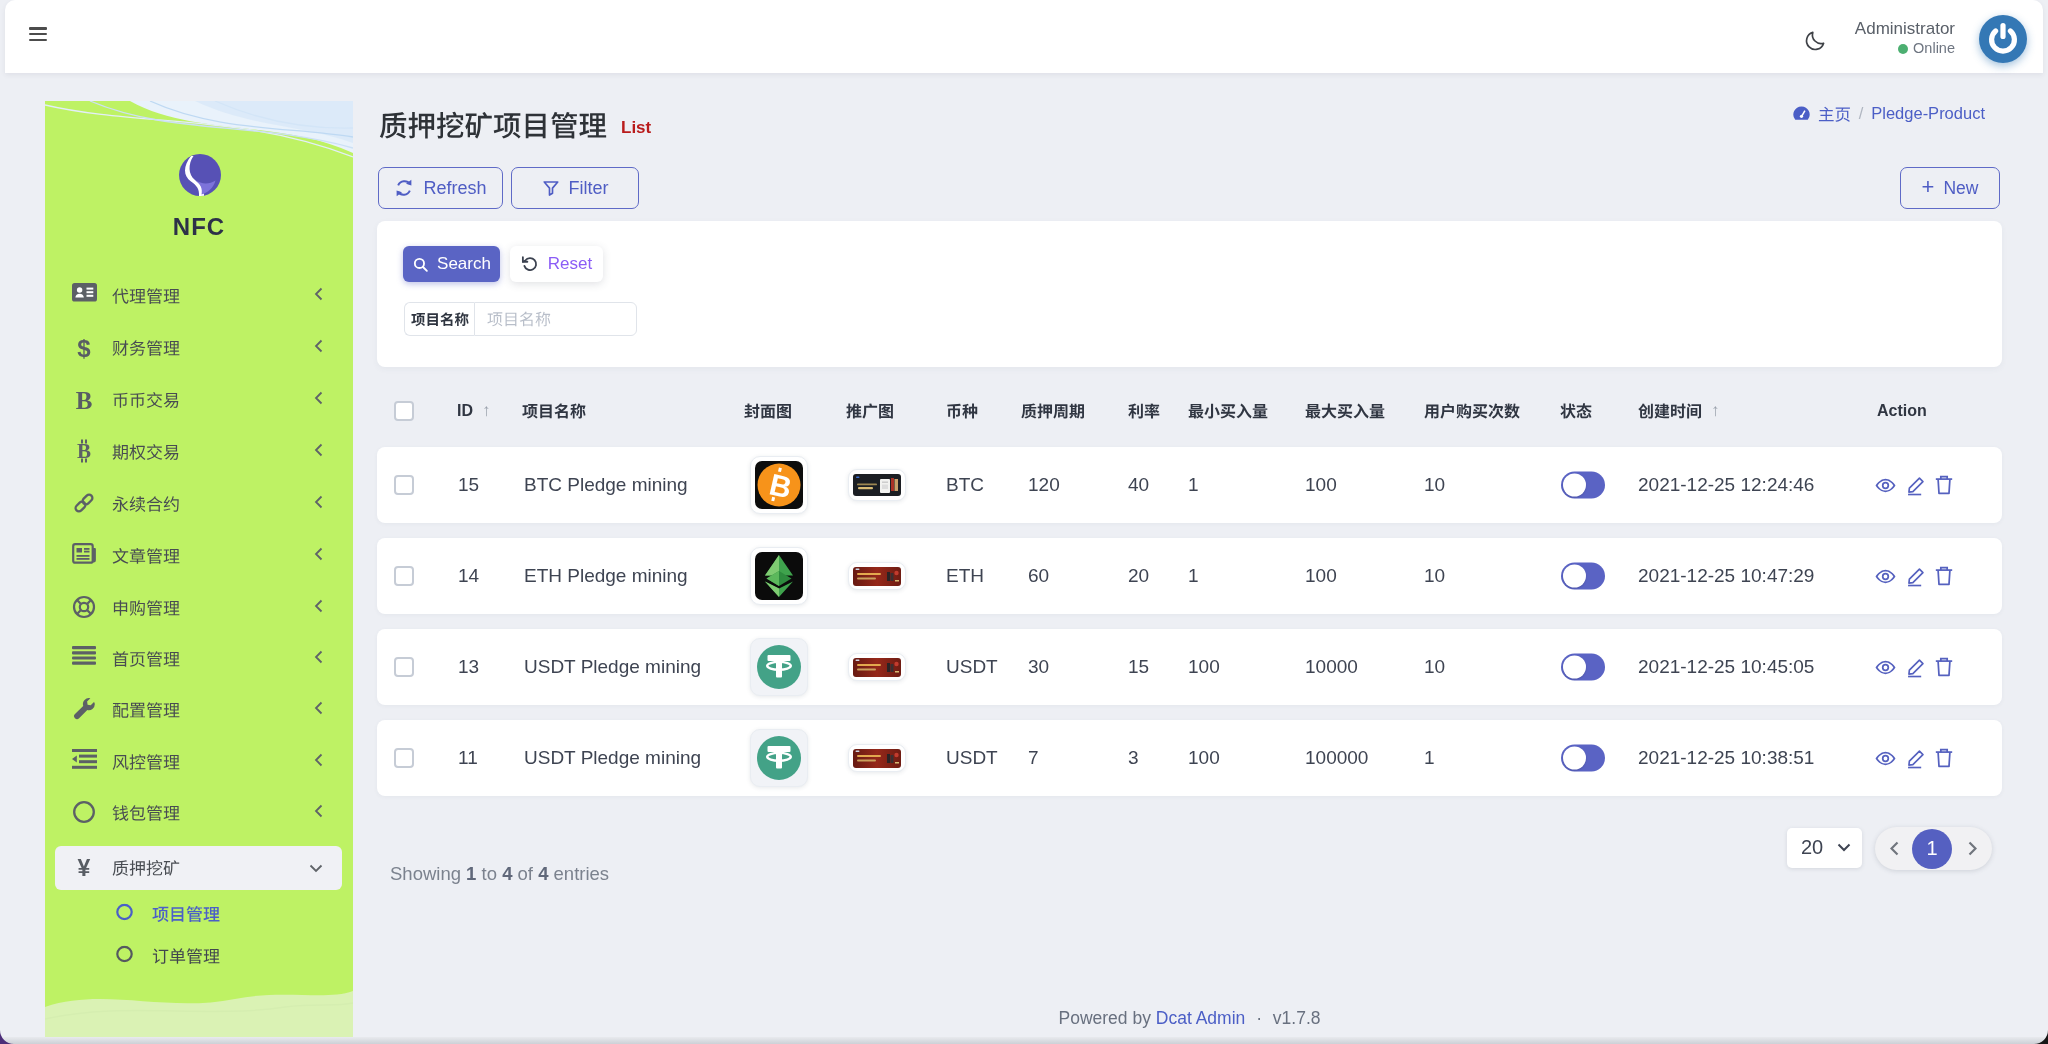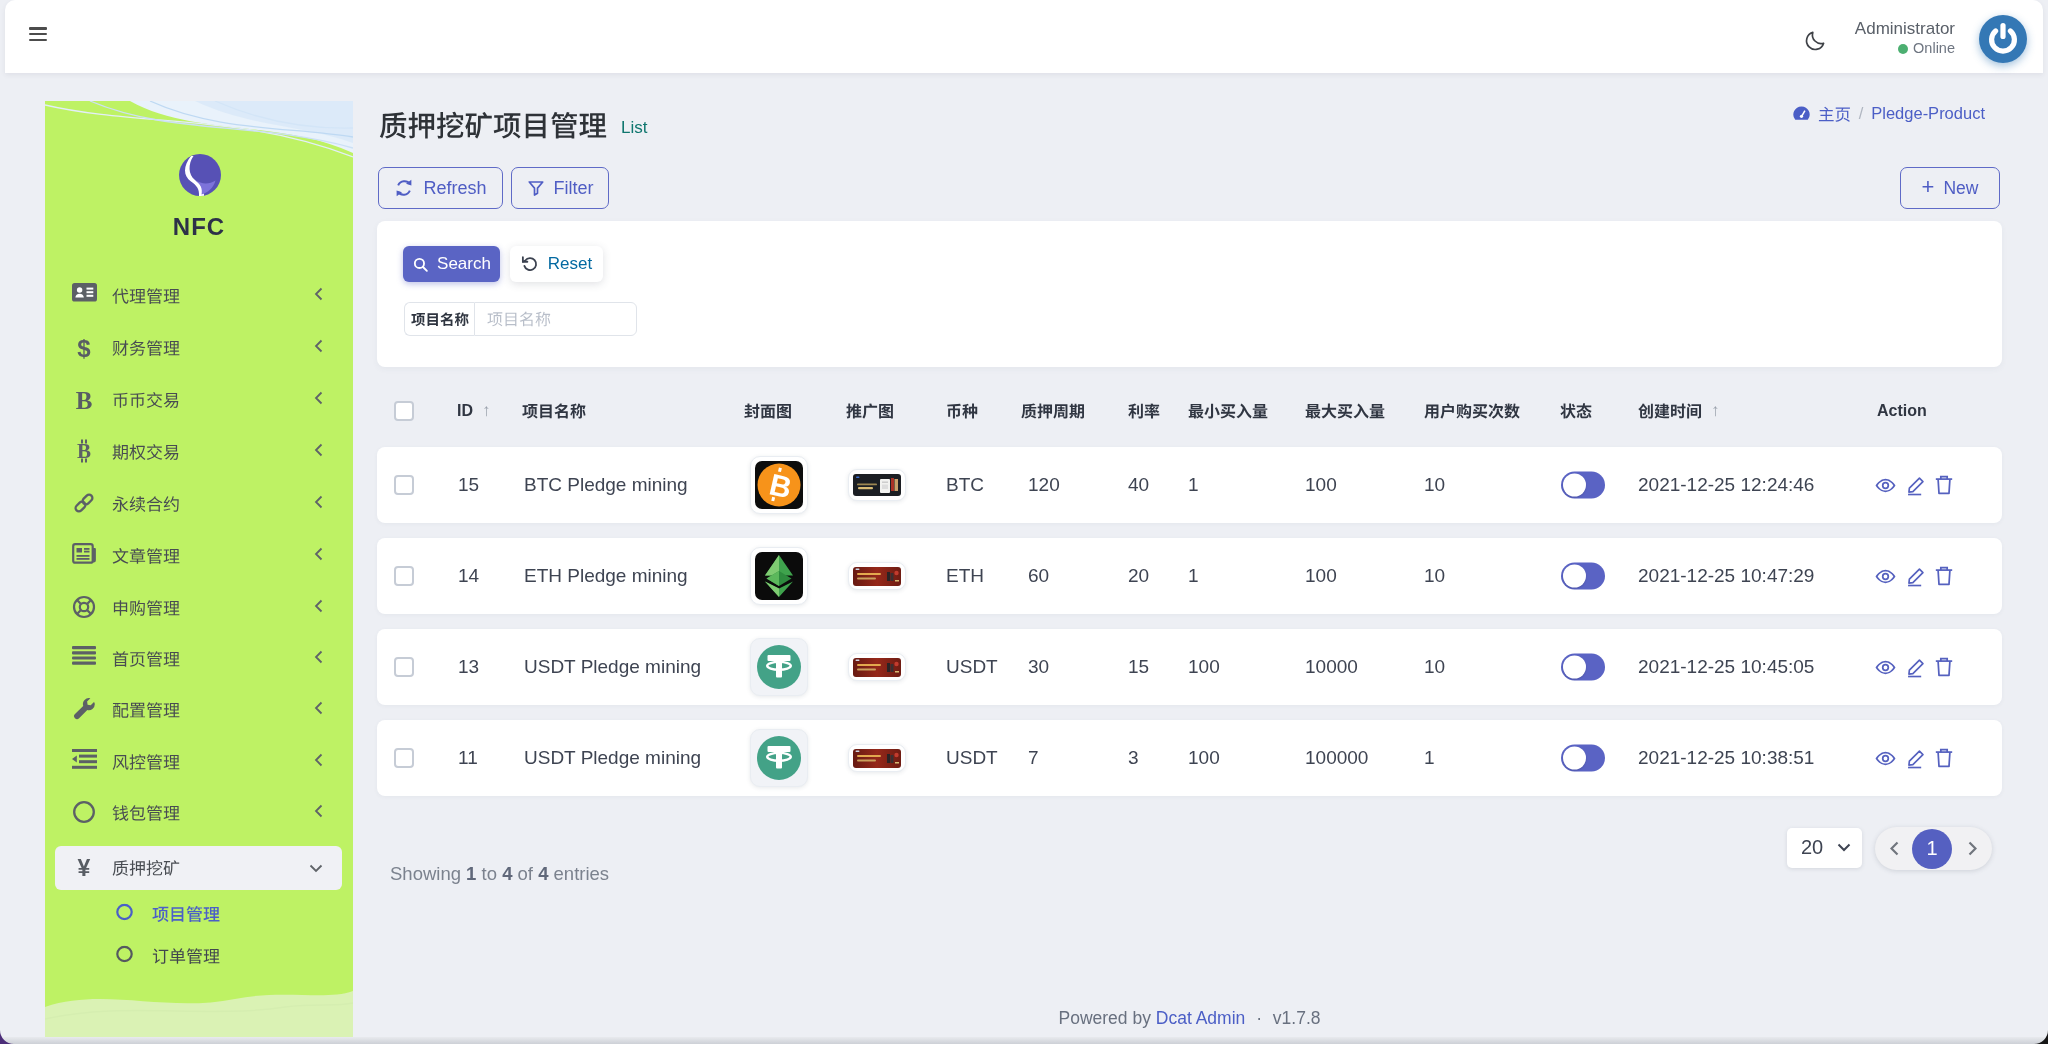--- a/index.html
+++ b/index.html
@@ -25,27 +25,27 @@
 .mi { position:absolute; left:0; width:308px; height:34px; }
 .mi .ic { position:absolute; left:26px; top:50%; transform:translateY(-50%); width:26px; height:26px; text-align:center; color:#585d64; }
 .mi .tx { position:absolute; left:67px; top:50%; transform:translateY(-50%); font-size:17px; color:#484c52; white-space:nowrap; }
 .mi .ch { position:absolute; right:30px; top:50%; transform:translateY(-50%); }
 .mi-active-bg { position:absolute; left:10px; width:287px; height:44px; background:#f0f1f5; border-radius:6px; }
 .sub .ci { position:absolute; left:71px; top:50%; transform:translateY(-50%); }
 .sub .tx { position:absolute; left:107px; top:50%; transform:translateY(-50%); font-size:17px; }
 
 
 .title { position:absolute; left:379px; top:111px; font-size:28px; color:#2e3237; font-weight:450; }
-.title small { font-size:17px; color:#0f766e; font-weight:400; margin-left:13px; }
+.title small { font-size:17px; color:#b91c1c; font-weight:700; margin-left:13px; }
 .crumb { position:absolute; top:104px; right:63px; font-size:16.5px; color:#4b5ec6; }
 .crumb .sep { color:#b0b6c1; margin:0 8px; }
 .btn-o { position:absolute; height:42px; border:1.5px solid #5f6ac7; border-radius:7px; color:#4f5dc4; font-size:18px; display:flex; align-items:center; justify-content:center; gap:9px; background:transparent; }
 .card { position:absolute; left:377px; top:221px; width:1625px; height:146px; background:#fff; border-radius:8px; box-shadow:0 2px 6px rgba(60,70,90,.05); }
 .btn-search { position:absolute; left:403px; top:246px; width:97px; height:36px; background:#5a64c4; border-radius:6px; color:#fff; font-size:17px; display:flex; align-items:center; justify-content:center; gap:8px; box-shadow:0 2px 6px rgba(90,100,196,.4); }
-.btn-reset { position:absolute; left:510px; top:246px; width:93px; height:36px; background:#fff; border-radius:6px; color:#0369a1; font-size:17px; display:flex; align-items:center; justify-content:center; gap:9px; box-shadow:0 2px 8px rgba(60,70,90,.16); }
+.btn-reset { position:absolute; left:510px; top:246px; width:93px; height:36px; background:#fff; border-radius:6px; color:#8b5cf6; font-size:17px; display:flex; align-items:center; justify-content:center; gap:9px; box-shadow:0 2px 8px rgba(60,70,90,.16); }
 .fgroup { position:absolute; left:404px; top:302px; height:34px; display:flex; }
 .fgroup .lab { width:70px; height:34px; border:1.5px solid #e0e4ea; border-right:none; border-radius:6px 0 0 6px; background:#fff; font-size:14.5px; font-weight:bold; color:#2f3540; display:flex; align-items:center; justify-content:center; }
 .fgroup .inp { width:163px; height:34px; border:1.5px solid #e0e4ea; border-radius:0 6px 6px 0; background:#fff; font-size:16px; color:#b8bec9; display:flex; align-items:center; padding-left:12px; }
 
 
 .th { position:absolute; top:390px; height:42px; display:flex; align-items:center; font-size:16px; font-weight:bold; color:#303642; white-space:nowrap; }
 .row { position:absolute; left:377px; width:1625px; height:76px; background:#fff; border-radius:8px; box-shadow:0 1px 4px rgba(60,70,90,.05); }
 .cell { position:absolute; top:50%; transform:translateY(-50%); font-size:19px; color:#3e4452; white-space:nowrap; }
 .cb { position:absolute; width:20px; height:20px; border:2px solid #c6ccd6; border-radius:4px; background:#fff; }
 .toggle { position:absolute; left:1184px; top:50%; transform:translateY(-50%); width:44px; height:27px; background:#5a63c4; border-radius:14px; }
@@ -503,21 +503,21 @@
   <div class="btn-o" style="left:378px;top:167px;width:125px;">
     <svg width="20" height="20" viewBox="0 0 24 24">
         <g stroke="#4f5dc4" stroke-width="2.4" fill="none">
           <path d="M19.2 7.3A8.2 8.2 0 0 0 5 8.8"></path>
           <path d="M4.8 16.7a8.2 8.2 0 0 0 14.2-1.5"></path>
         </g>
         <path d="M20.8 2.2 L20.9 9.1 L14.4 6.9 Z" fill="#4f5dc4"></path>
         <path d="M3.2 21.8 L3.1 14.9 L9.6 17.1 Z" fill="#4f5dc4"></path>
       </svg>
     Refresh</div>
-  <div class="btn-o" style="left:511px;top:167px;width:98px;">
+  <div class="btn-o" style="left:511px;top:167px;width:128px;">
     <svg width="18" height="18" viewBox="0 0 24 24" fill="none" stroke="#4f5dc4" stroke-width="2.2" stroke-linejoin="round">
         <path d="M3 4h18l-7 8.2V19l-4 2.4v-9.2L3 4Z"></path>
       </svg>
     Filter</div>
   <div class="btn-o" style="left:1900px;top:167px;width:100px;font-size:17.5px;">
     <span style="font-size:22px;font-weight:400;margin-top:-3px">+</span> New</div>
 
   <div class="card"></div>
   <div class="btn-search">
     <svg width="17" height="17" viewBox="0 0 24 24" fill="none" stroke="#fff" stroke-width="2.6" stroke-linecap="round">

